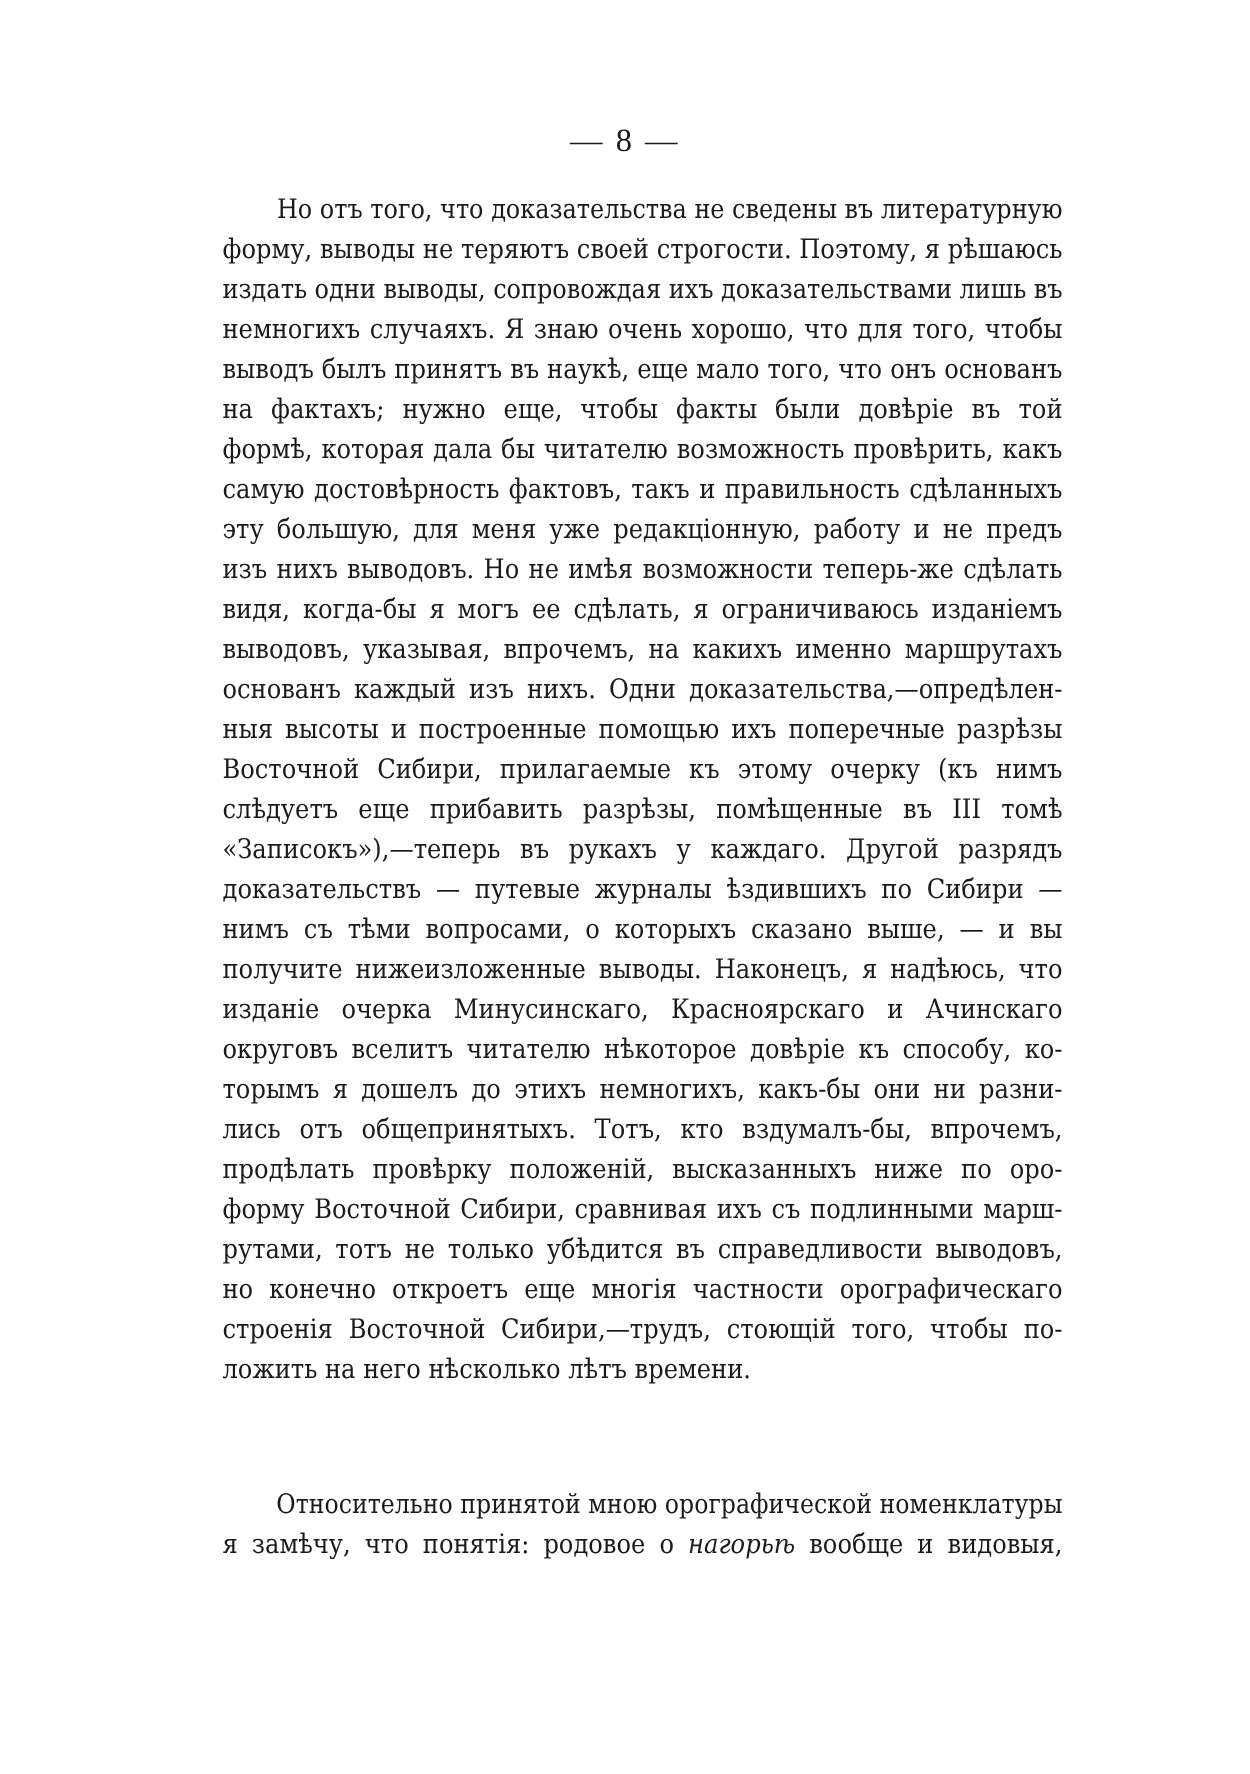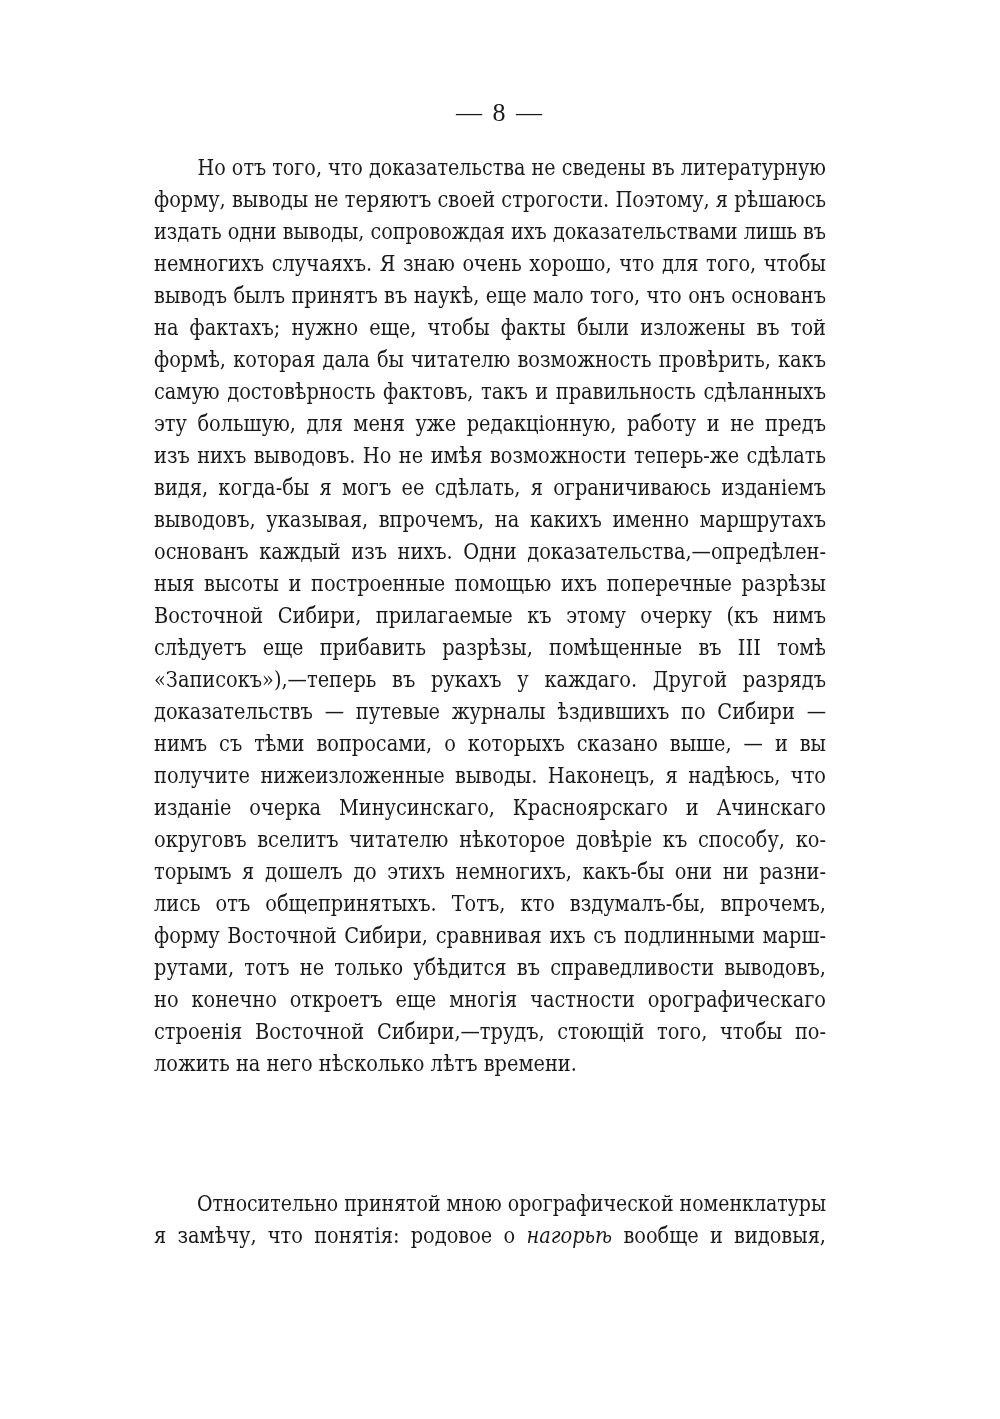--- a/index.html
+++ b/index.html
@@ -20,21 +20,21 @@
       top: 98px;
       left: 0;
       width: 1000px;
       text-align: center;
       font-size: 26px;
       letter-spacing: 2px;
       font-family: "Liberation Serif", serif;
     }
     .text-block {
       position: absolute;
-      left: 154px;
+      left: 178px;
       width: 672px;
     }
     .para1 { top: 152px; }
     .para2 { top: 1188px; }
     .line {
       display: block;
       height: 32px;
       line-height: 32px;
       font-size: 21.5px;
       white-space: nowrap;
@@ -57,39 +57,40 @@
 <body>
 
 <div class="page-number">— 8 —</div>
 
 <div class="text-block para1">
   <span class="line indent" style="width: 679px; transform: scaleX(0.989691);">Но отъ того, что доказательства не сведены въ литературную</span>
   <span class="line" style="">форму, выводы не теряютъ своей строгости. Поэтому, я рѣшаюсь</span>
   <span class="line" style="width: 677px; transform: scaleX(0.992614);">издать одни выводы, сопровождая ихъ доказательствами лишь въ</span>
   <span class="line" style="">немногихъ случаяхъ. Я знаю очень хорошо, что для того, чтобы</span>
   <span class="line" style="">выводъ былъ принятъ въ наукѣ, еще мало того, что онъ основанъ</span>
-  <span class="line" style="">на фактахъ; нужно еще, чтобы факты были изложены въ той</span>
+  <span class="line" style="">на фактахъ; нужно еще, чтобы факты были довѣріе въ той</span>
   <span class="line" style="">формѣ, которая дала бы читателю возможность провѣрить, какъ</span>
   <span class="line" style="">самую достовѣрность фактовъ, такъ и правильность сдѣланныхъ</span>
   <span class="line" style="">эту большую, для меня уже редакціонную, работу и не предъ</span>
   <span class="line" style="">изъ нихъ выводовъ. Но не имѣя возможности теперь-же сдѣлать</span>
   <span class="line" style="">видя, когда-бы я могъ ее сдѣлать, я ограничиваюсь изданіемъ</span>
   <span class="line" style="">выводовъ, указывая, впрочемъ, на какихъ именно маршрутахъ</span>
   <span class="line" style="">основанъ каждый изъ нихъ. Одни доказательства,—опредѣлен-</span>
   <span class="line" style="">ныя высоты и построенные помощью ихъ поперечные разрѣзы</span>
   <span class="line" style="">Восточной Сибири, прилагаемые къ этому очерку (къ нимъ</span>
   <span class="line" style="">слѣдуетъ еще прибавить разрѣзы, помѣщенные въ III томѣ</span>
   <span class="line" style="">«Записокъ»),—теперь въ рукахъ у каждаго. Другой разрядъ</span>
   <span class="line" style="">доказательствъ — путевые журналы ѣздившихъ по Сибири —</span>
   <span class="line" style="">нимъ съ тѣми вопросами, о которыхъ сказано выше, — и вы</span>
   <span class="line" style="">получите нижеизложенные выводы. Наконецъ, я надѣюсь, что</span>
   <span class="line" style="">изданіе очерка Минусинскаго, Красноярскаго и Ачинскаго</span>
   <span class="line" style="">округовъ вселитъ читателю нѣкоторое довѣріе къ способу, ко-</span>
   <span class="line" style="">торымъ я дошелъ до этихъ немногихъ, какъ-бы они ни разни-</span>
   <span class="line" style="">лись отъ общепринятыхъ. Тотъ, кто вздумалъ-бы, впрочемъ,</span>
+  <span class="line" style="">продѣлать провѣрку положеній, высказанныхъ ниже по оро-</span>
   <span class="line" style="">форму Восточной Сибири, сравнивая ихъ съ подлинными марш-</span>
   <span class="line" style="">рутами, тотъ не только убѣдится въ справедливости выводовъ,</span>
   <span class="line" style="">но конечно откроетъ еще многія частности орографическаго</span>
   <span class="line" style="">строенія Восточной Сибири,—трудъ, стоющій того, чтобы по-</span>
   <span class="line last" style="">ложить на него нѣсколько лѣтъ времени.</span>
 </div>
 
 <div class="text-block para2">
   <span class="line indent" style="width: 687px; transform: scaleX(0.978166);">Относительно принятой мною орографической номенклатуры</span>
   <span class="line" style=""><span>я замѣчу, что понятія: родовое о </span><em>нагорьѣ</em><span> вообще и видовыя,</span></span>

